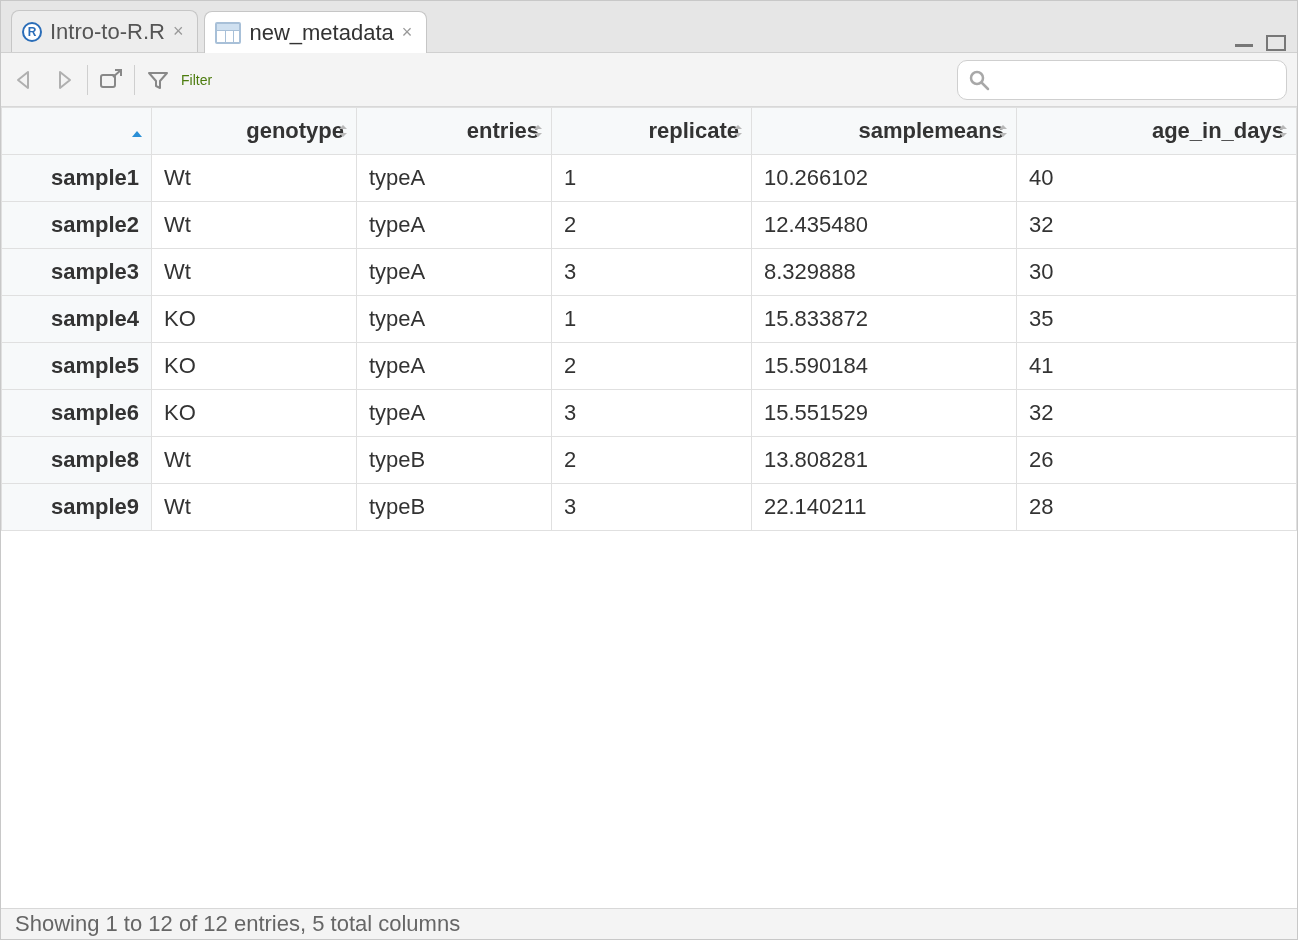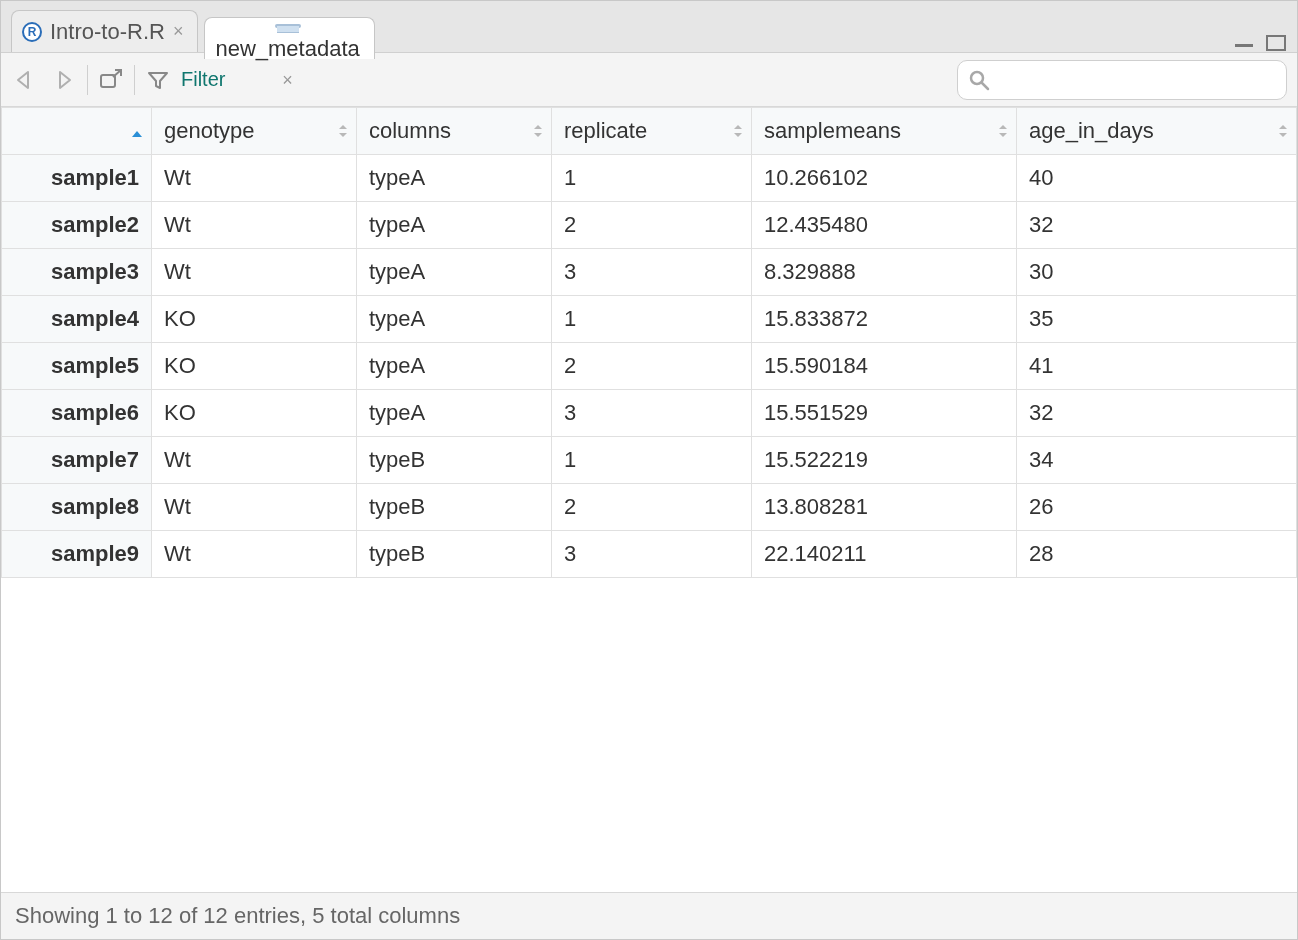--- a/index.html
+++ b/index.html
@@ -1,47 +1,47 @@
 <!DOCTYPE html>
 <html><head>
 <meta charset="utf-8">
 <style>
   * { box-sizing: border-box; margin: 0; padding: 0; }
   html, body { width: 1298px; height: 940px; font-family: "Helvetica Neue", Helvetica, Arial, sans-serif; font-size: 20px; color: #333; background: #fff; }
   .panel { width: 100%; height: 100%; border: 1px solid #c8c8c8; display: flex; flex-direction: column; }
   .tabs-row { display: flex; align-items: flex-end; background: #e6e6e6; border-bottom: 1px solid #d0d0d0; height: 52px; position: relative; padding-left: 10px; }
   .tab { display: flex; align-items: center; gap: 8px; padding: 6px 14px 6px 10px; height: 42px; border: 1px solid #c6c6c6; border-bottom: none; border-top-left-radius: 8px; border-top-right-radius: 8px; margin-right: 6px; font-size: 22px; color: #555; cursor: pointer; }
   .tab.inactive { background: #ededed; }
-  .tab.active { background: #fff; color: #333; position: relative; top: 7px; flex-direction: column; }
+  .tab.active { background: #fff; color: #333; position: relative; top: 1px; }
   .tab-close { color: #999; font-size: 18px; }
   .win-controls { margin-left: auto; display: flex; align-items: center; padding-right: 8px; gap: 6px; }
   .win-btn { width: 26px; height: 18px; display: inline-flex; align-items: center; justify-content: center; color: #777; cursor: pointer; }
   .toolbar { display: flex; align-items: center; background: #f4f4f4; border-bottom: 1px solid #d8d8d8; height: 54px; padding: 0 10px; gap: 10px; }
   .nav-btn { width: 28px; height: 28px; color: #b0b0b0; cursor: pointer; display: inline-flex; align-items: center; justify-content: center; }
   .vsep { width: 1px; height: 30px; background: #cfcfcf; }
   .toolbar-icon { width: 26px; height: 26px; color: #888; cursor: pointer; display: inline-flex; align-items: center; justify-content: center; }
-  .filter-label { font-size: 20px; color: #0f766e; }
+  .filter-label { font-size: 14px; color: #4d7c0f; }
   .search-wrap { margin-left: auto; display: flex; align-items: center; background: #fff; border: 1px solid #cfcfcf; border-radius: 10px; height: 40px; width: 330px; padding: 0 10px; }
   .search-wrap svg { color: #a8a8a8; flex-shrink: 0; }
   .search-input { border: none; outline: none; font-size: 20px; width: 100%; margin-left: 8px; background: transparent; }
   .grid-wrap { flex: 1; overflow: auto; }
   table { border-collapse: collapse; width: 100%; table-layout: fixed; }
   th, td { border: 1px solid #e0e0e0; padding: 10px 12px; text-align: left; font-size: 22px; white-space: nowrap; overflow: hidden; }
-  thead th { background: #f7f9fa; font-weight: 400; color: #333; position: relative; cursor: pointer; }
+  thead th { background: #f7f9fa; font-weight: 700; color: #333; position: relative; cursor: pointer; text-align: right; }
   th.rowhead, td.rowhead { background: #f7f9fa; font-weight: 700; text-align: right; color: #333; }
   .col-rownames { width: 150px; }
   .col-genotype { width: 205px; }
   .col-celltype { width: 195px; }
   .col-replicate { width: 200px; }
   .col-samplemeans { width: 265px; }
   .col-age { width: auto; }
   .sort-ind { position: absolute; right: 8px; top: 50%; transform: translateY(-50%); display: flex; flex-direction: column; gap: 2px; color: #b8b8b8; }
   .sort-ind svg { display: block; }
   .rowname-sort { position: absolute; right: 8px; top: 50%; transform: translateY(-50%); color: #2a8fd6; }
-  .status-bar { border-top: 1px solid #d8d8d8; background: #f4f4f4; color: #666; font-size: 22px; padding: 10px 14px; }
+  .status-bar { border-top: 1px solid #d8d8d8; background: #f4f4f4; color: #666; font-size: 22px; padding: 2px 14px; }
   
   .r-icon { width: 20px; height: 20px; border-radius: 50%; background: #fff; border: 2px solid #2a6db8; color: #2a6db8; font-weight: bold; font-size: 12px; display: inline-flex; align-items: center; justify-content: center; }
   .grid-icon-box { width: 26px; height: 22px; border: 2px solid #a8c0d8; border-radius: 2px; background: #fff; position: relative; display: inline-block; }
   .grid-icon-box::before { content: ""; position: absolute; top: 0; left: 0; right: 0; height: 6px; background: #cfe0f0; border-bottom: 1px solid #a8c0d8; }
   .grid-icon-box::after { content: ""; position: absolute; top: 6px; bottom: 0; left: 8px; width: 1px; background: #a8c0d8; box-shadow: 8px 0 0 #a8c0d8; }
 </style>
 </head>
 <body>
 
 <div class="panel">
@@ -130,21 +130,21 @@
             <span class="sort-ind">
               <svg width="10" height="6" viewBox="0 0 10 6">
                   <path d="M1 5 L5 1 L9 5 Z" fill="currentColor"></path>
                 </svg>
               <svg width="10" height="6" viewBox="0 0 10 6">
                   <path d="M1 1 L5 5 L9 1 Z" fill="currentColor"></path>
                 </svg>
             </span>
           </th>
           <th>
-            <span>columns</span>
+            <span>entries</span>
             <span class="sort-ind">
               <svg width="10" height="6" viewBox="0 0 10 6">
                   <path d="M1 5 L5 1 L9 5 Z" fill="currentColor"></path>
                 </svg>
               <svg width="10" height="6" viewBox="0 0 10 6">
                   <path d="M1 1 L5 5 L9 1 Z" fill="currentColor"></path>
                 </svg>
             </span>
           </th>
           <th>
@@ -223,28 +223,20 @@
             <td>15.590184</td>
             <td>41</td>
           </tr>
           <tr>
             <td class="rowhead">sample6</td>
             <td>KO</td>
             <td>typeA</td>
             <td>3</td>
             <td>15.551529</td>
             <td>32</td>
-          </tr>
-          <tr>
-            <td class="rowhead">sample7</td>
-            <td>Wt</td>
-            <td>typeB</td>
-            <td>1</td>
-            <td>15.522219</td>
-            <td>34</td>
           </tr>
           <tr>
             <td class="rowhead">sample8</td>
             <td>Wt</td>
             <td>typeB</td>
             <td>2</td>
             <td>13.808281</td>
             <td>26</td>
           </tr>
           <tr>

